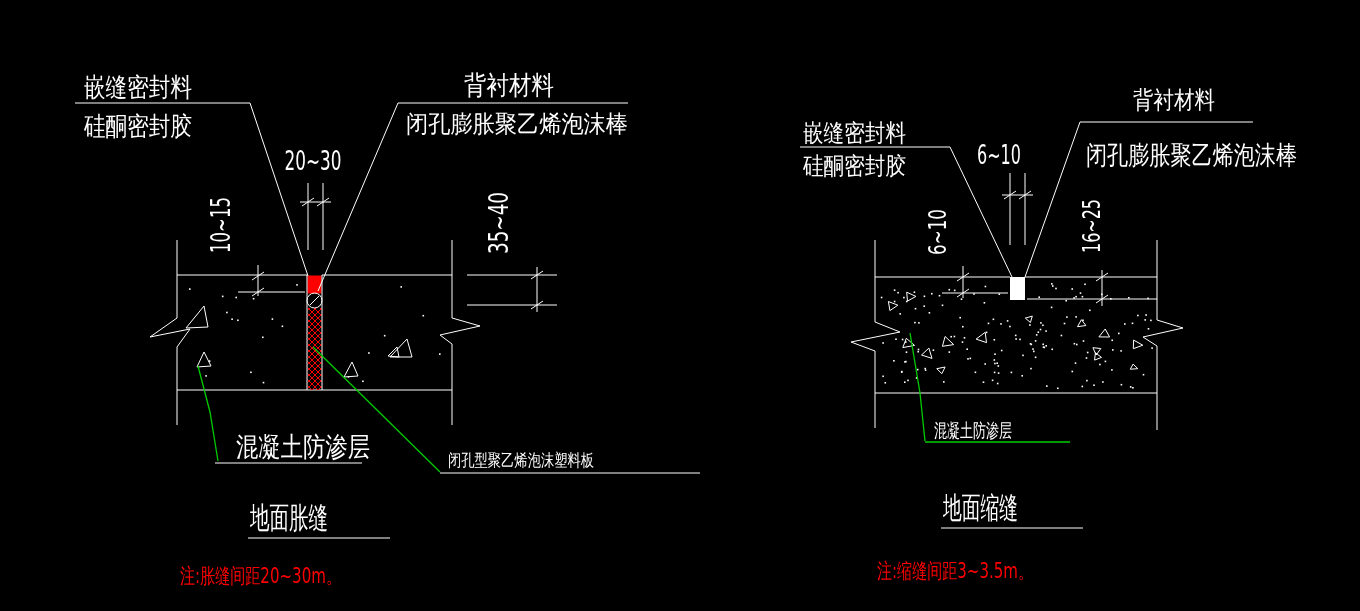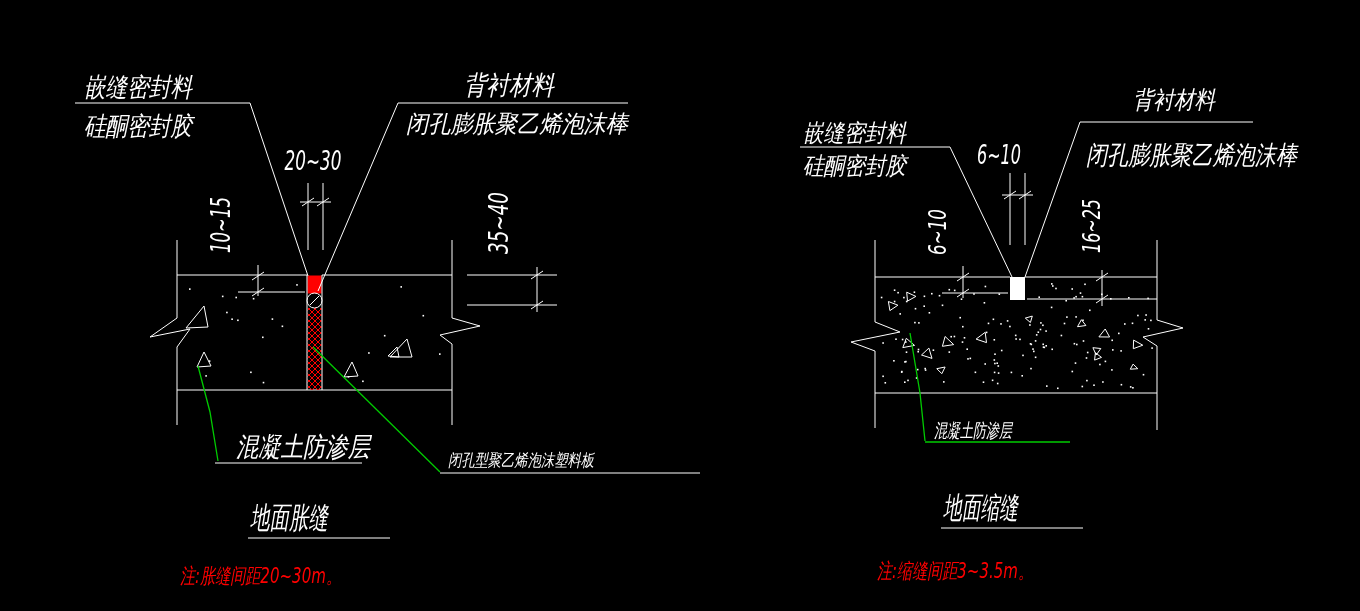--- a/index.html
+++ b/index.html
@@ -1,19 +1,19 @@
 <!DOCTYPE html>
 <html style="--bg: #000000; --line: #ffffff; --red: #ff0000; --green: #00cc00;"><head>
 <meta charset="utf-8">
 <style>
   :root{
     --bg:#000000; --line:#ffffff; --red:#ff0000; --green:#00cc00;
   }
   html,body{margin:0;padding:0;background:var(--bg);}
-  .stage{position:relative;width:1360px;height:611px;background:var(--bg);overflow:hidden;font-style:italic;}
+  .stage{position:relative;width:1360px;height:611px;background:var(--bg);overflow:hidden;}
   svg{display:block;}
   .l{stroke:var(--line);stroke-width:1;fill:none;}
   .lg{stroke:var(--green);stroke-width:1.3;fill:none;}
   .hl{stroke:var(--red);stroke-width:1;fill:none;}
   .t{fill:var(--line);font-family:"DejaVu Sans","Liberation Sans",sans-serif;font-weight:400;}
   .tr{fill:var(--red);font-family:"DejaVu Sans","Liberation Sans",sans-serif;font-weight:400;}
   .dot{fill:var(--line);}
 </style>
 </head>
 <body>

